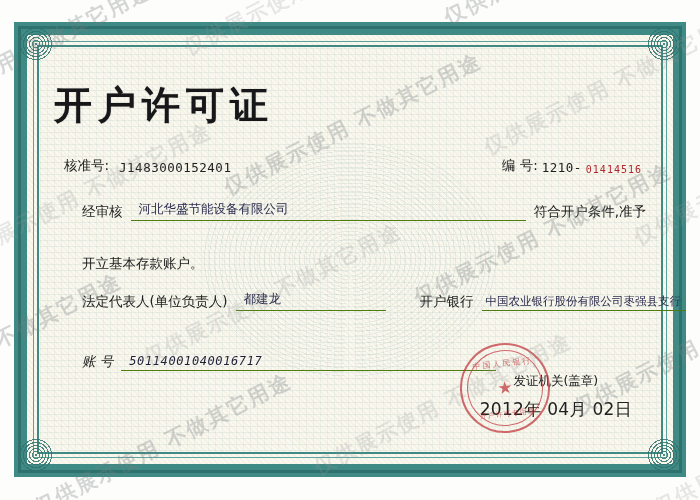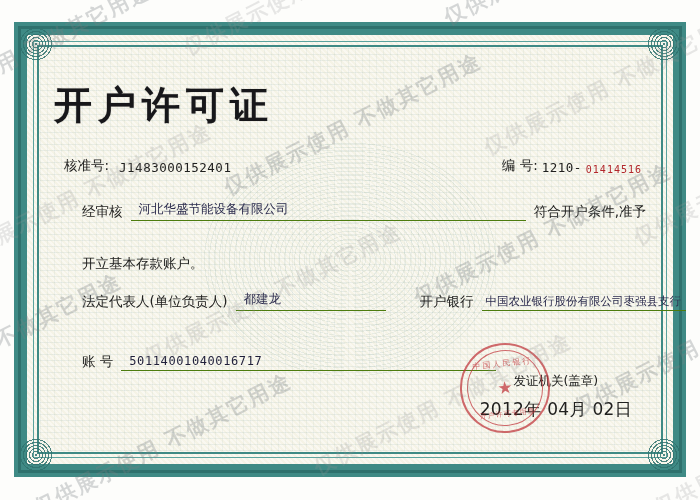--- a/index.html
+++ b/index.html
@@ -182,20 +182,21 @@
     white-space: normal;
     width: 205px;
     font-size: 11.5px;
   }
   .spacer-mid { flex: 0 0 26px; }
 
   .row-acct {
     margin-top: 40px;
     padding-left: 28px;
     align-items: flex-end;
+    font-style: italic;
   }
   .fill.acct { flex: 1 1 auto; margin-right: 150px; }
   .fill.acct .hand {
     font-family: "DejaVu Sans Mono", monospace;
     font-size: 12px;
     letter-spacing: .6px;
     color: #1f1f3a;
   }
 
   

